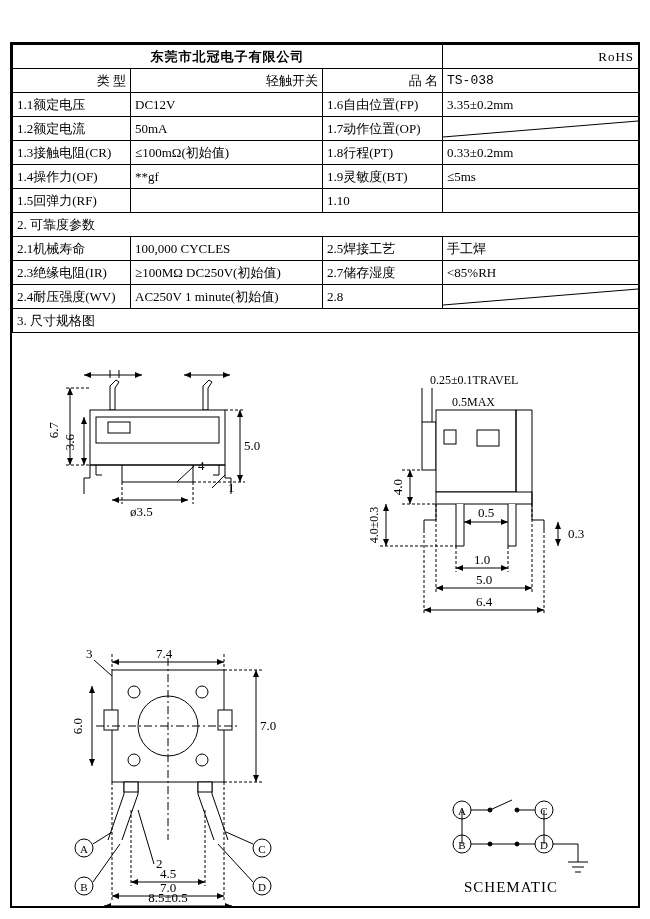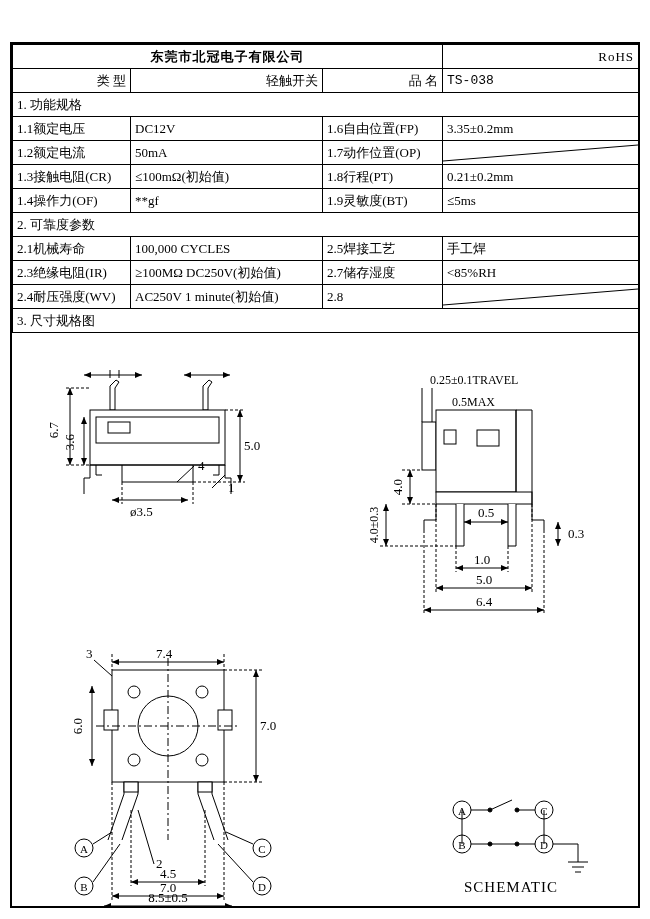--- a/index.html
+++ b/index.html
@@ -35,23 +35,20 @@
           <tr class="hdrrow">
         <td colspan="3" class="ttl">东莞市北冠电子有限公司</td>
         <td class="rohs">RoHS</td>
       </tr>
       <tr>
         <td class="ctr">类 型</td>
         <td class="ctr">轻触开关</td>
         <td class="ctr">品  名</td>
         <td class="mono">TS-038</td>
       </tr>
-      <tr>
-        <td colspan="4" class="sec">1. 功能规格</td>
-      </tr>
 
       <tr>
         <td>1.1额定电压</td>
         <td><span>DC12V</span><span class="small"></span></td>
         <td>1.6自由位置(FP)</td>
         <td><span>3.35±0.2mm</span></td>
       </tr>
       <tr>
         <td>1.2额定电流</td>
         <td><span>50mA</span></td>
@@ -59,27 +56,33 @@
         <td style="padding:0;">
           <svg width="100%" height="19" viewBox="0 0 196 19" preserveAspectRatio="none">
                 <line x1="0" y1="18" x2="196" y2="2" stroke="#000" stroke-width="1"></line>
               </svg>
         </td>
       </tr>
       <tr>
         <td>1.3接触电阻(CR)</td>
         <td><span>≤100mΩ</span><span class="small">(初始值)</span></td>
         <td>1.8行程(PT)</td>
-        <td><span>0.21±0.2mm</span></td>
+        <td><span>0.33±0.2mm</span></td>
       </tr>
       <tr>
         <td>1.4操作力(OF)</td>
         <td><span>**gf</span></td>
         <td>1.9灵敏度(BT)</td>
         <td><span>≤5ms</span></td>
+      </tr>
+      <tr>
+        <td>1.5回弹力(RF)</td>
+        <td></td>
+        <td>1.10</td>
+        <td></td>
       </tr>
 
       <tr>
         <td colspan="4" class="sec">2. 可靠度参数</td>
       </tr>
 
       <tr>
         <td>2.1机械寿命</td>
         <td><span>100,000 CYCLES</span></td>
         <td>2.5焊接工艺</td>

